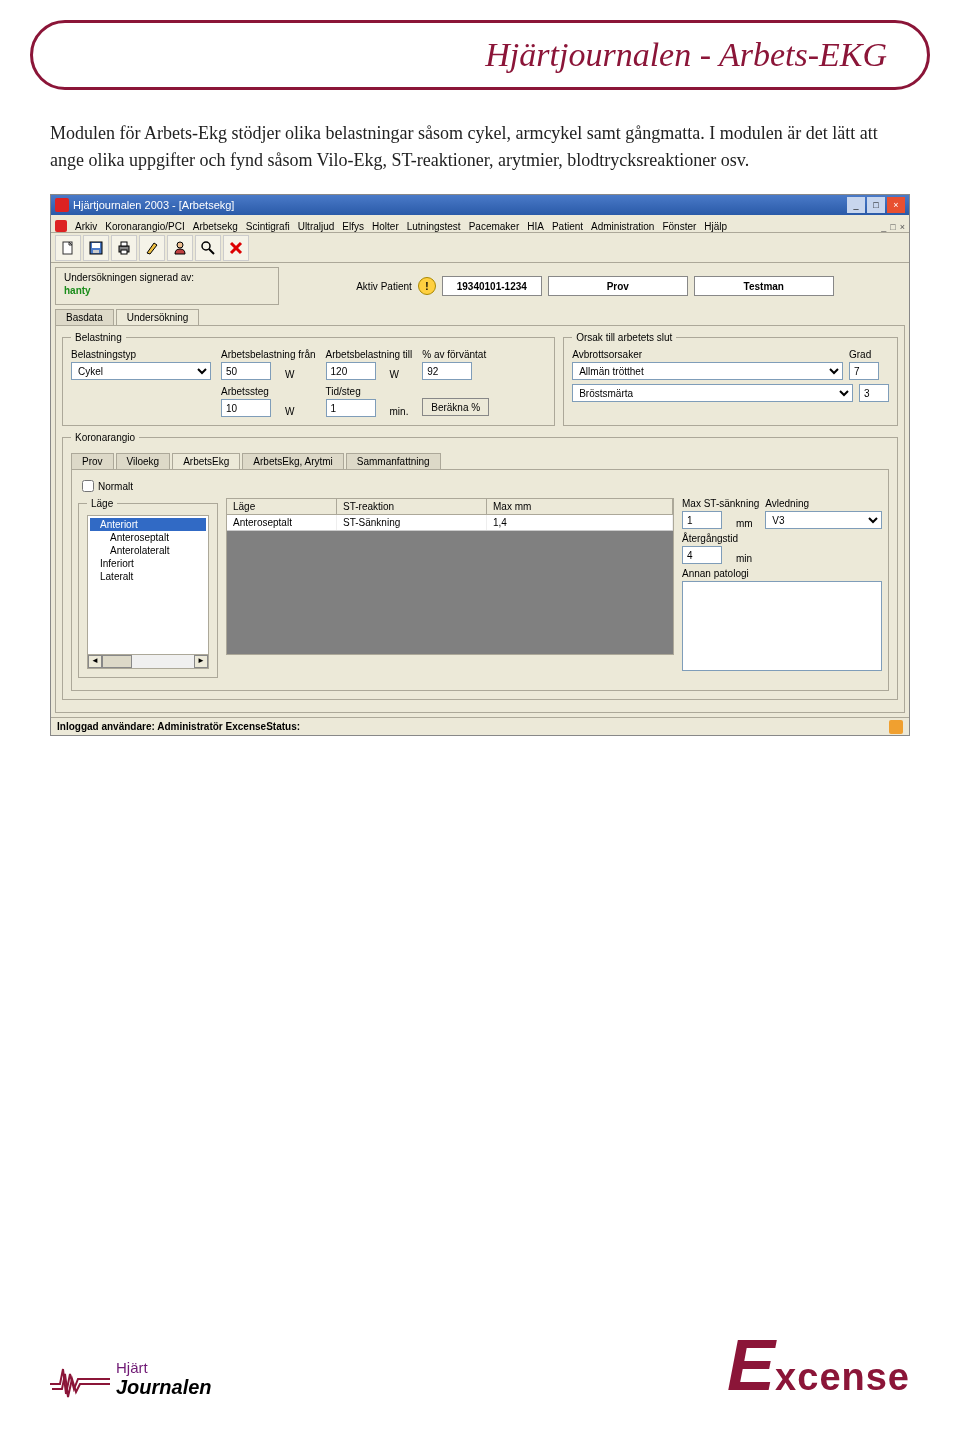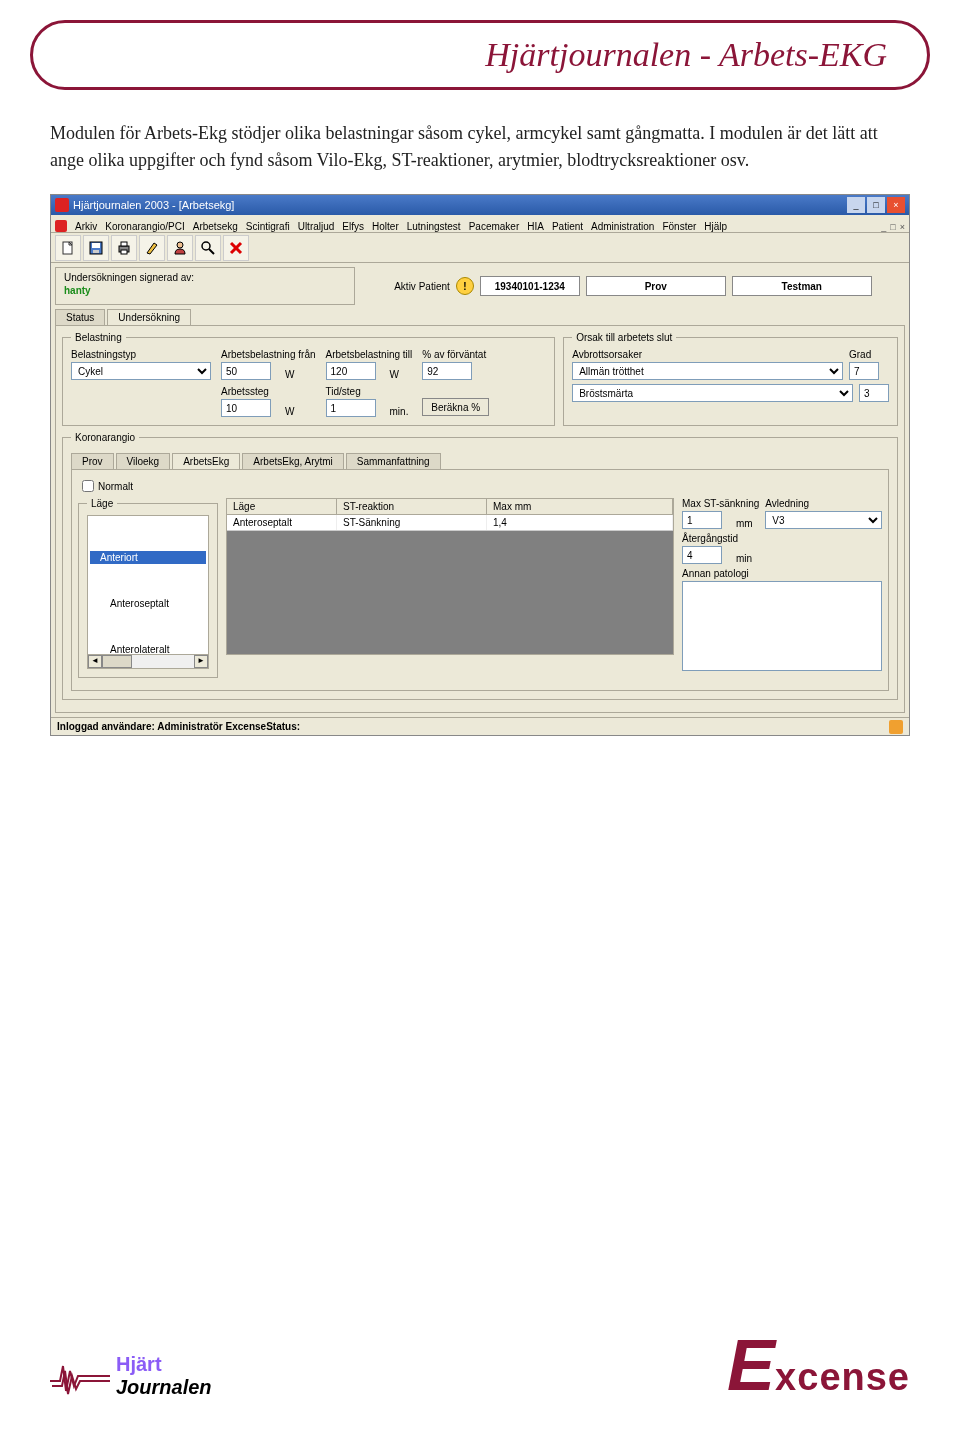--- a/index.html
+++ b/index.html
@@ -78,21 +78,21 @@
     align-items: center;
     padding: 2px 4px;
     gap: 2px;
   }
   .tbtn { width: 26px; height: 26px; border: 1px solid #ccc; background: #f5f3e8; display: flex; align-items: center; justify-content: center; font-size: 14px; }
   .tbtn svg { width: 16px; height: 16px; }
   
   .content { background: #ece9d8; padding: 4px; }
   
   .toprow { display: flex; gap: 6px; margin-bottom: 4px; }
-  .sigbox { border: 1px solid #aca899; padding: 4px 8px; width: 300px; height: 38px; }
+  .sigbox { border: 1px solid #aca899; padding: 4px 8px; width: 224px; height: 38px; }
   .sigbox .sig { color: #1a8c1a; font-weight: bold; margin-top: 2px; }
   .toprow .mid { flex: 1; display: flex; align-items: center; justify-content: center; gap: 6px; }
   .warn { width: 18px; height: 18px; background: #ffd040; border-radius: 50%; border: 1px solid #aa8800; display: flex; align-items: center; justify-content: center; font-weight: bold; }
   .patfield { border: 1px solid #888; background: #fff; padding: 3px 8px; font-weight: bold; min-width: 100px; text-align: center; height: 20px; display: flex; align-items: center; justify-content: center; }
   
   .tabstrip { display: flex; margin-top: 4px; }
   .tab { border: 1px solid #aca899; border-bottom: none; padding: 2px 10px; background: #ece9d8; font-size: 10px; margin-right: 2px; }
   .tab.inactive { background: #ddd9c8; }
   
   .panel { border: 1px solid #aca899; padding: 6px; background: #ece9d8; }
@@ -108,21 +108,21 @@
   .win-select { border: 1px solid #7f9db9; background: #fff; padding: 1px 2px; font-size: 10px; height: 18px; }
   .unit { font-size: 10px; margin-left: 2px; }
   .btn { border: 1px solid #888; background: #ece9d8; padding: 2px 8px; font-size: 10px; height: 18px; }
   
   .orsak { flex: 1; }
   .orsak .row { display: flex; gap: 6px; margin-bottom: 4px; align-items: flex-end; }
   
   .resultrow { display: flex; gap: 8px; }
   .lagebox { width: 140px; }
   .tree { border: 1px solid #aca899; background: #fff; height: 140px; padding: 2px; font-size: 10px; overflow: hidden; }
-  .tree .item { padding: 1px 0 1px 10px; margin-top: 33px; }
+  .tree .item { padding: 1px 0 1px 10px; }
   .tree .item.sel { background: #316ac5; color: #fff; }
   .tree .sub { padding-left: 20px; }
   .hscroll { height: 14px; background: #ece9d8; border: 1px solid #aca899; border-top: none; display: flex; }
   .hscroll .ar { width: 14px; border: 1px solid #888; background: #ece9d8; font-size: 8px; text-align: center; }
   .hscroll .track { flex: 1; background: #f0f0f0; position: relative; }
   .hscroll .thumb { position: absolute; left: 0; width: 30px; height: 100%; background: #ddd9c8; border: 1px solid #888; }
   
   .grid { flex: 1; }
   .ghead { display: flex; background: #ece9d8; border: 1px solid #aca899; }
   .ghead > div { padding: 2px 6px; border-right: 1px solid #aca899; font-size: 10px; }
@@ -149,21 +149,21 @@
     bottom: 30px;
     left: 50px;
     right: 50px;
     display: flex;
     justify-content: space-between;
     align-items: flex-end;
   }
   .logo-hj { display: flex; align-items: center; gap: 6px; }
   .logo-hj svg { width: 60px; height: 40px; }
   .logo-hj .txt { font-family: Arial, sans-serif; }
-  .logo-hj .l1 { font-size: 20px; font-weight: bold; color: #8b5cf6; }
+  .logo-hj .l1 { font-size: 15px; font-weight: normal; color: #701a75; }
   .logo-hj .l2 { font-size: 20px; font-weight: bold; color: #000; font-style: italic; }
   .logo-ex { display: flex; align-items: baseline; font-family: Arial, sans-serif; color: #8b1538; }
   .logo-ex .big { font-size: 72px; font-weight: bold; font-style: italic; line-height: 0.7; }
   .logo-ex .rest { font-size: 38px; font-weight: bold; letter-spacing: 1px; }
 </style>
 </head>
 <body>
 
 <div class="header-pill">
   <h1>Hjärtjournalen - Arbets-EKG</h1>
@@ -261,21 +261,21 @@
       <div class="mid">
         <span>Aktiv Patient</span>
         <div class="warn">!</div>
         <div class="patfield">19340101-1234</div>
         <div class="patfield" style="min-width:140px">Prov</div>
         <div class="patfield" style="min-width:140px">Testman</div>
       </div>
     </div>
 
     <div class="tabstrip">
-      <div class="tab inactive">Status</div>
+      <div class="tab inactive">Basdata</div>
       <div class="tab">Undersökning</div>
     </div>
 
     <div class="panel">
 
       <div style="display:flex; gap:8px;">
         <fieldset style="flex:1.5">
           <legend>Belastning</legend>
           <div class="belrow">
             <div class="fld" style="width:140px">

